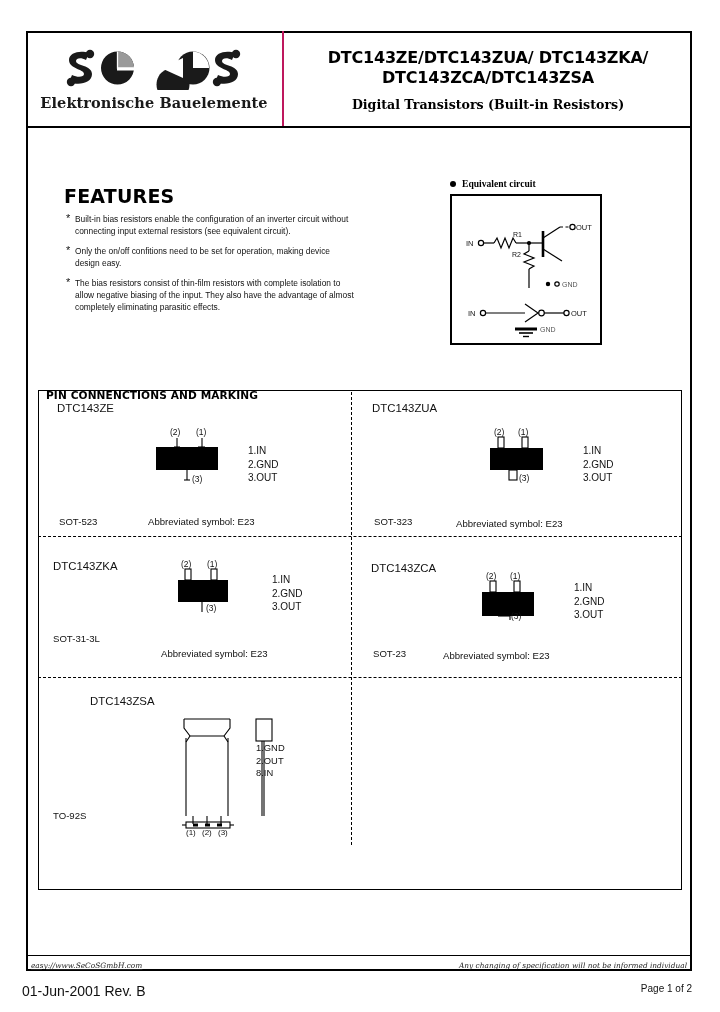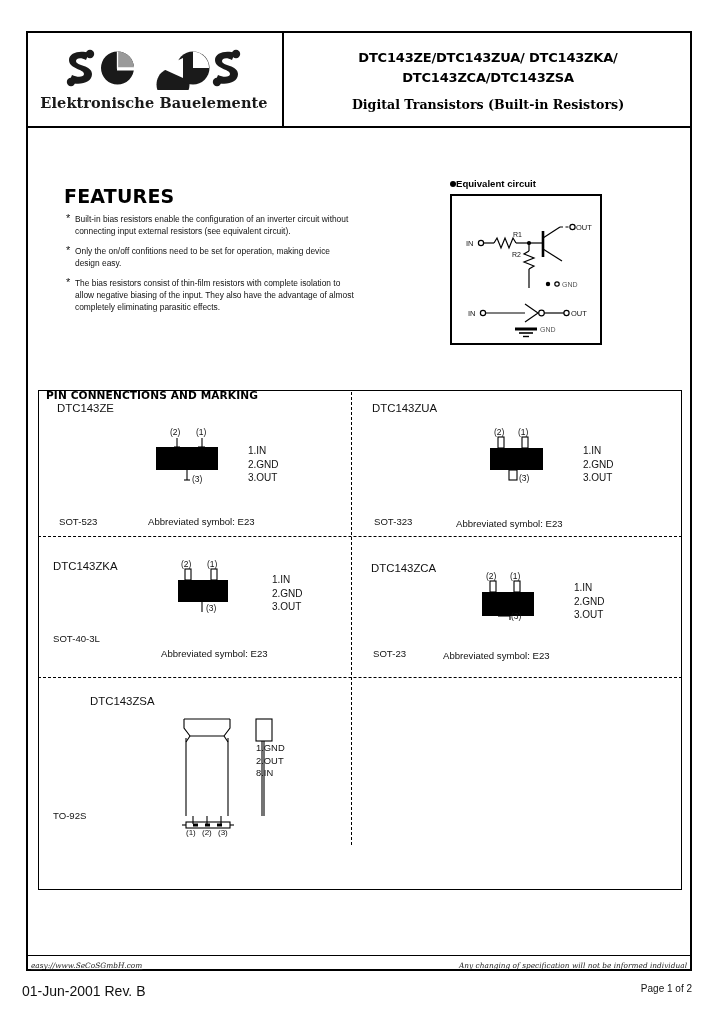--- a/index.html
+++ b/index.html
@@ -15,40 +15,40 @@
   }
   
   .header{
     position:absolute;left:26px;top:31px;width:666px;height:97px;
     border-bottom:2px solid #000;box-sizing:border-box;
     display:flex;align-items:stretch;
   }
   .header-left{
     width:258px;display:flex;flex-direction:column;
     align-items:center;justify-content:center;
-    border-right:2px solid #000000;box-sizing:border-box;
+    border-right:2px solid #be185d;box-sizing:border-box;
   }
   .logo-word{
     display:flex;align-items:flex-end;justify-content:center;
     height:44px;letter-spacing:-1px;
   }
   .logo-word svg{display:block;}
   .logo-sub{
     font-family:"DejaVu Serif","Liberation Serif",serif;
     font-weight:bold;font-size:14.5px;color:#1a1a1a;margin-top:4px;
     letter-spacing:0.1px;
   }
   .header-right{
     flex:1;display:flex;flex-direction:column;
     align-items:center;justify-content:center;padding:4px 6px 2px;
     box-sizing:border-box;
   }
   .part-line{
     font-family:"DejaVu Sans","Liberation Sans",sans-serif;
-    font-weight:bold;font-size:13px;color:#000;
+    font-weight:bold;font-size:16px;color:#000;
     line-height:20px;text-align:center;letter-spacing:-0.2px;
     white-space:nowrap;
   }
   .part-sub{
     font-family:"DejaVu Serif","Liberation Serif",serif;
     font-weight:bold;font-size:12.6px;color:#000;margin-top:9px;
     text-align:left;
   }
   
   .features-title{
@@ -66,23 +66,23 @@
     font-size:11px;line-height:11px;color:#111;width:9px;flex:none;
     font-family:"Liberation Sans",sans-serif;
   }
   .feature-text{
     font-size:8.4px;line-height:12px;color:#111;
     font-family:"Liberation Sans",sans-serif;
   }
   
   .eq-label{
     position:absolute;left:450px;top:178px;
-    font-family:Liberation Sans, sans-serif;
+    font-family:Liberation Serif, serif;
     font-weight:bold;font-size:9.6px;color:#000;
-    display:flex;align-items:center;gap:0;
+    display:flex;align-items:center;gap:6px;
   }
   .eq-dot{
     width:6px;height:6px;border-radius:50%;background:#000;display:inline-block;
   }
   .eq-box{
     position:absolute;left:450px;top:194px;width:152px;height:151px;
     border:2px solid #000;box-sizing:border-box;background:#fff;
   }
   .eq-box svg{display:block;}
   
@@ -332,21 +332,21 @@
       <g font-family="Liberation Sans, sans-serif" font-size="8.5" fill="#111">
         <text x="5" y="9">(2)</text>
         <text x="31" y="9">(1)</text>
         <text x="30" y="53">(3)</text>
       </g>
     </svg>
   </div>
   <div class="pinlist" style="left:272px;top:573px;">1.IN
 2.GND
 3.OUT</div>
-  <div class="pkg-code" style="left:53px;top:633px;">SOT-40-3L</div>
+  <div class="pkg-code" style="left:53px;top:633px;">SOT-31-3L</div>
   <div class="pkg-abbrev" style="left:161px;top:648px;">Abbreviated symbol: E23</div>
 
   <div class="pkg-name" style="left:371px;top:562px;">DTC143ZCA</div>
   <div class="pkg-draw" style="left:478px;top:570px;">
     <svg width="110" height="62" viewBox="0 0 110 62">
       <g stroke="#000" stroke-width="1.1" fill="none">
         <rect x="12" y="11" width="6" height="11"></rect>
         <rect x="36" y="11" width="6" height="11"></rect>
         <line x1="20" y1="46" x2="32" y2="46"></line>
         <line x1="32" y1="42" x2="32" y2="50"></line>

